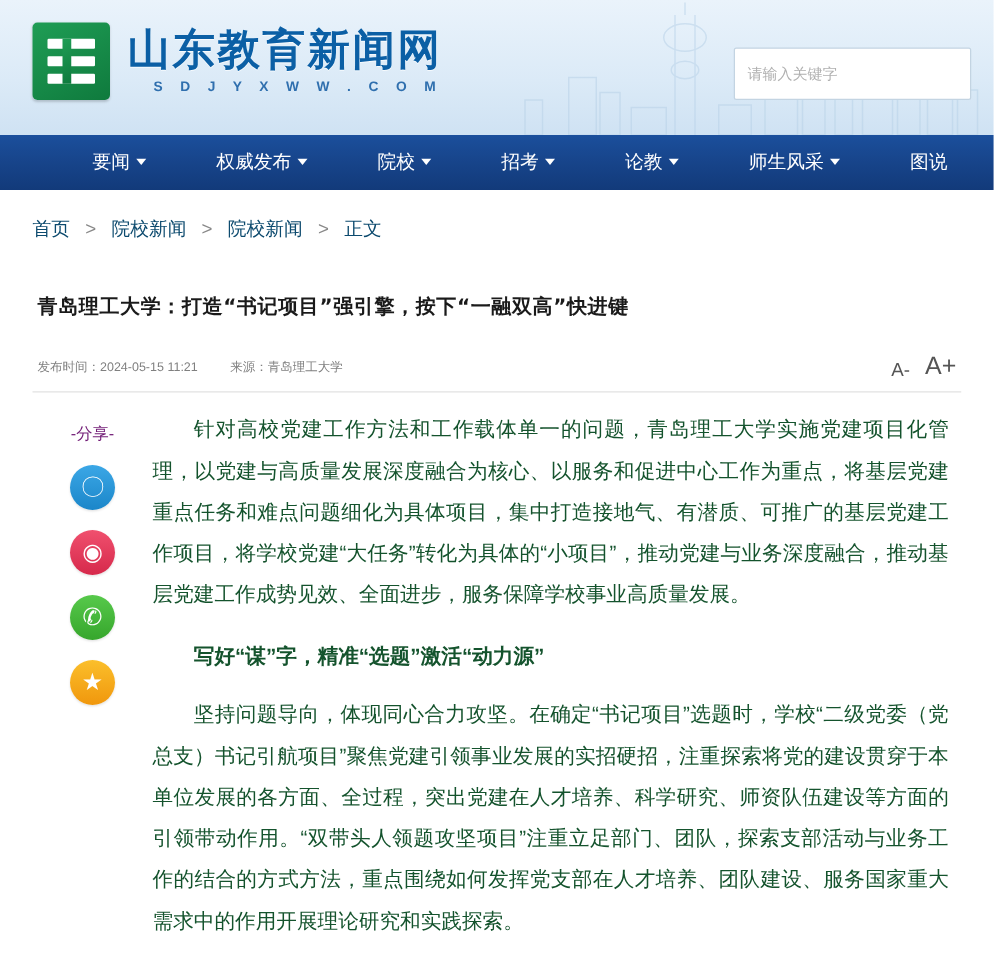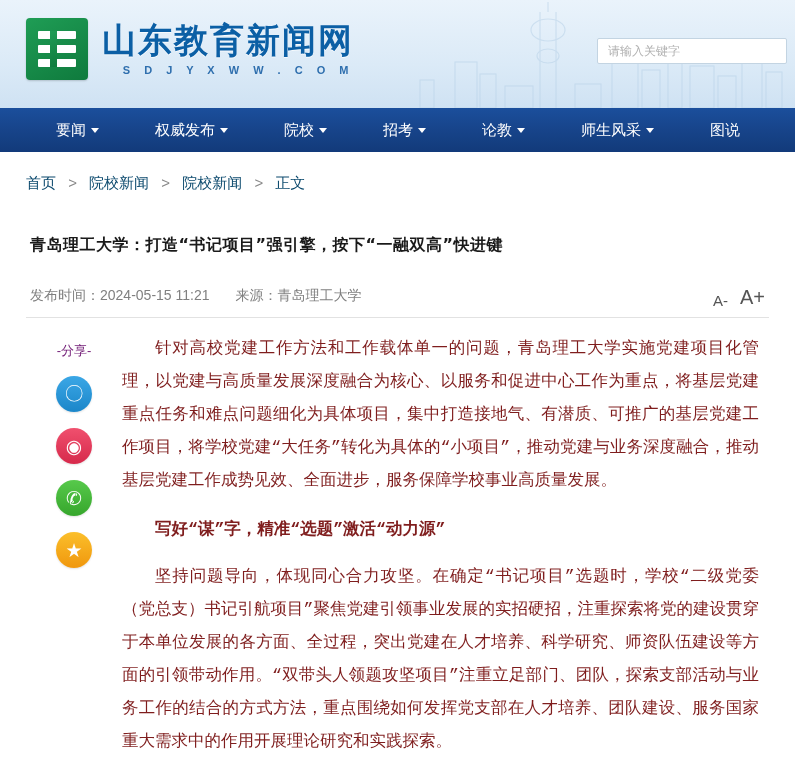--- a/index.html
+++ b/index.html
@@ -60,43 +60,43 @@
   }
   .site-url {
     margin-top: 4px;
     font-size: 11px;
     letter-spacing: 5.5px;
     color: #2f6fae;
     font-weight: bold;
   }
   .search-box {
     position: absolute;
-    right: 8px; top: 38px;
-    width: 190px; height: 26px;
+    right: 18px; top: 38px;
+    width: 190px; height: 42px;
     background: #ffffff;
     border: 1px solid #c3d4e2;
     border-radius: 2px;
     display: flex;
     padding: 0 8px;
   }
   .search-box input {
     border: 0; outline: 0; width: 100%;
     font-size: 12px; color: #333;
     background: transparent;
     font-family: "Liberation Sans", sans-serif;
   }
   .search-box input::placeholder { color: #b0b0b0; }
 
   
   .nav {
     height: 44px;
     background: linear-gradient(180deg, #1b4f9c 0%, #17448a 50%, #123a7a 100%);
     display: flex;
     align-items: center;
-    padding: 0 28px;
+    padding: 0 46px;
     gap: 0;
   }
   .nav-item {
     color: #ffffff;
     font-size: 15px;
     padding: 0 28px;
     line-height: 44px;
     white-space: nowrap;
     cursor: pointer;
   }
@@ -130,21 +130,21 @@
     letter-spacing: .5px;
   }
   .meta-row {
     display: flex;
     align-items: center;
     border-bottom: 1px solid #e2e2e2;
     padding: 0 4px 12px 4px;
     position: relative;
   }
   .meta-text {
-    font-size: 14px;
+    font-size: 10px;
     color: #808080;
   }
   .meta-text .sep { display: inline-block; width: 26px; }
   .font-size-ctrl {
     position: absolute;
     right: 4px; bottom: 8px;
     display: flex;
     align-items: flex-end;
     gap: 12px;
     color: #555;
@@ -180,24 +180,24 @@
   .share-qq    { background: linear-gradient(180deg,#3ba7e6 0%,#1b86c9 100%); }
   .share-weibo { background: linear-gradient(180deg,#f0506e 0%,#d6294b 100%); }
   .share-wechat{ background: linear-gradient(180deg,#57c94b 0%,#36a62c 100%); }
   .share-star  { background: linear-gradient(180deg,#fbbf2b 0%,#f0970d 100%); }
 
   .content {
     flex: 1 1 auto;
     padding-right: 10px;
   }
   .content p {
-    font-family: Liberation Mono, monospace;
+    font-family: Liberation Sans, sans-serif;
     font-size: 16.5px;
     line-height: 2.0;
-    color: #7f1d1d;
+    color: #14532d;
     margin: 0 0 16px 0;
     text-align: justify;
     text-indent: 2em;
   }
   .content p.subhead {
     font-weight: bold;
     text-indent: 2em;
     margin-bottom: 14px;
   }
 </style>

